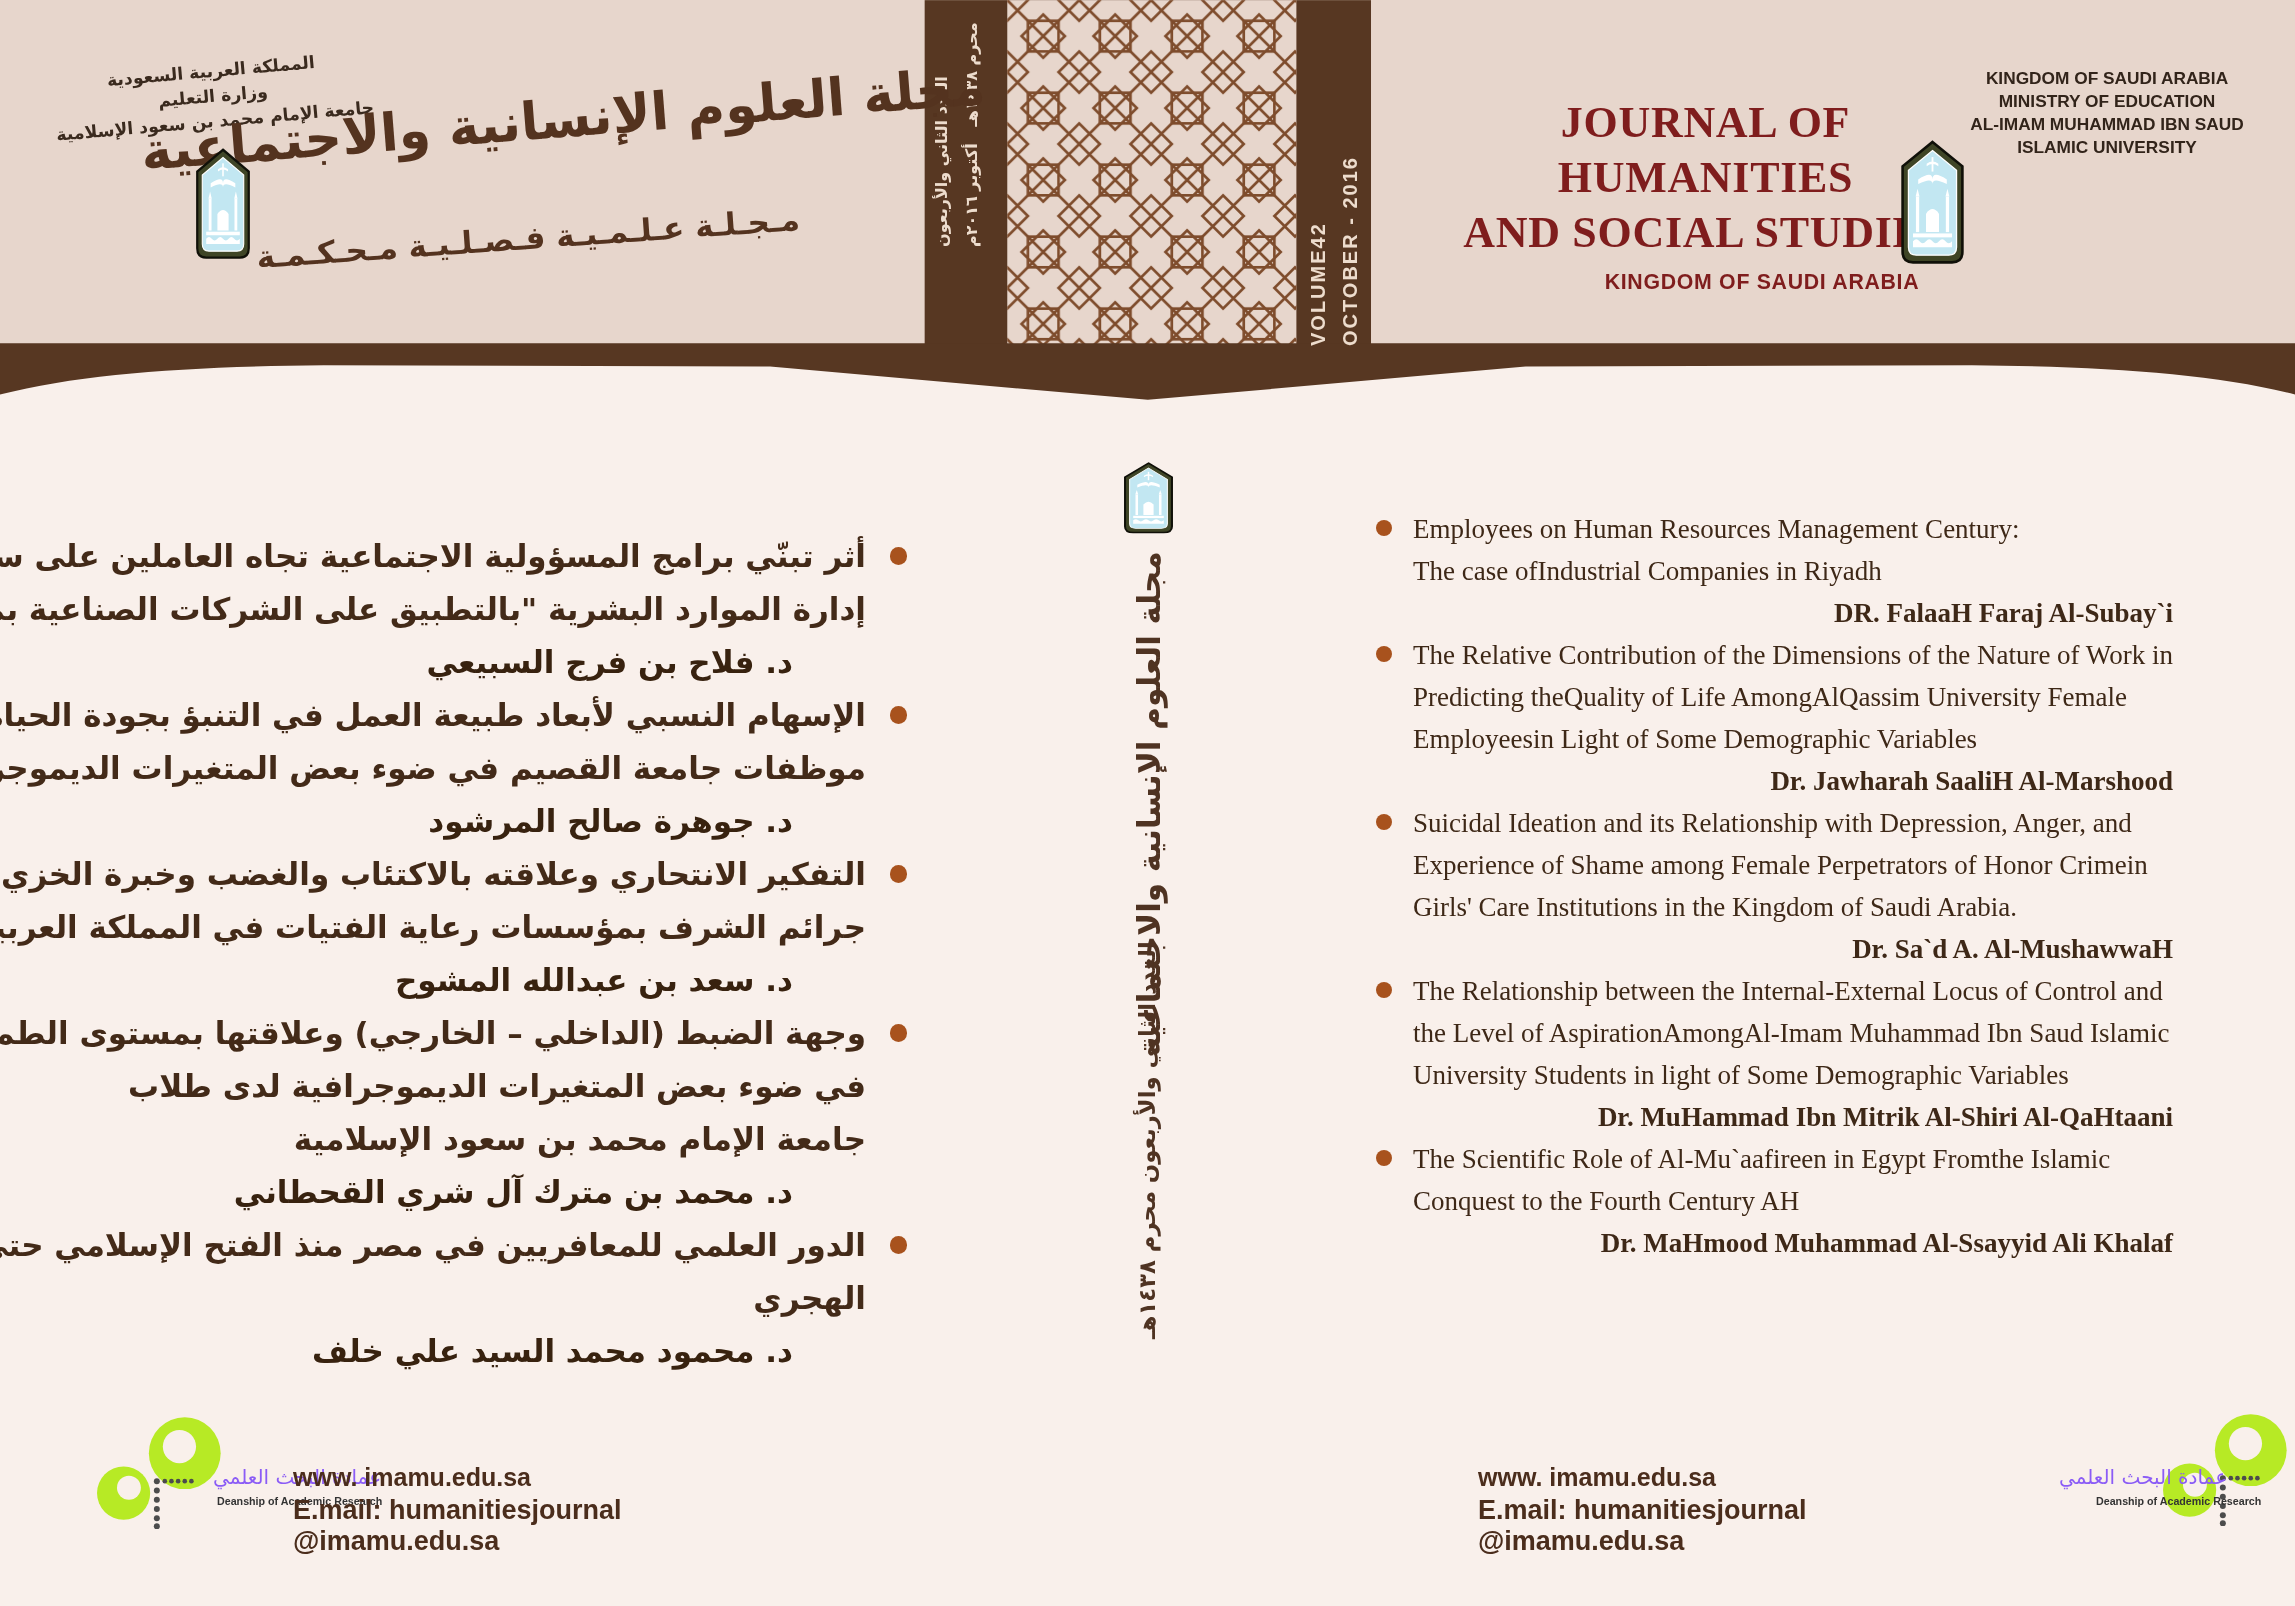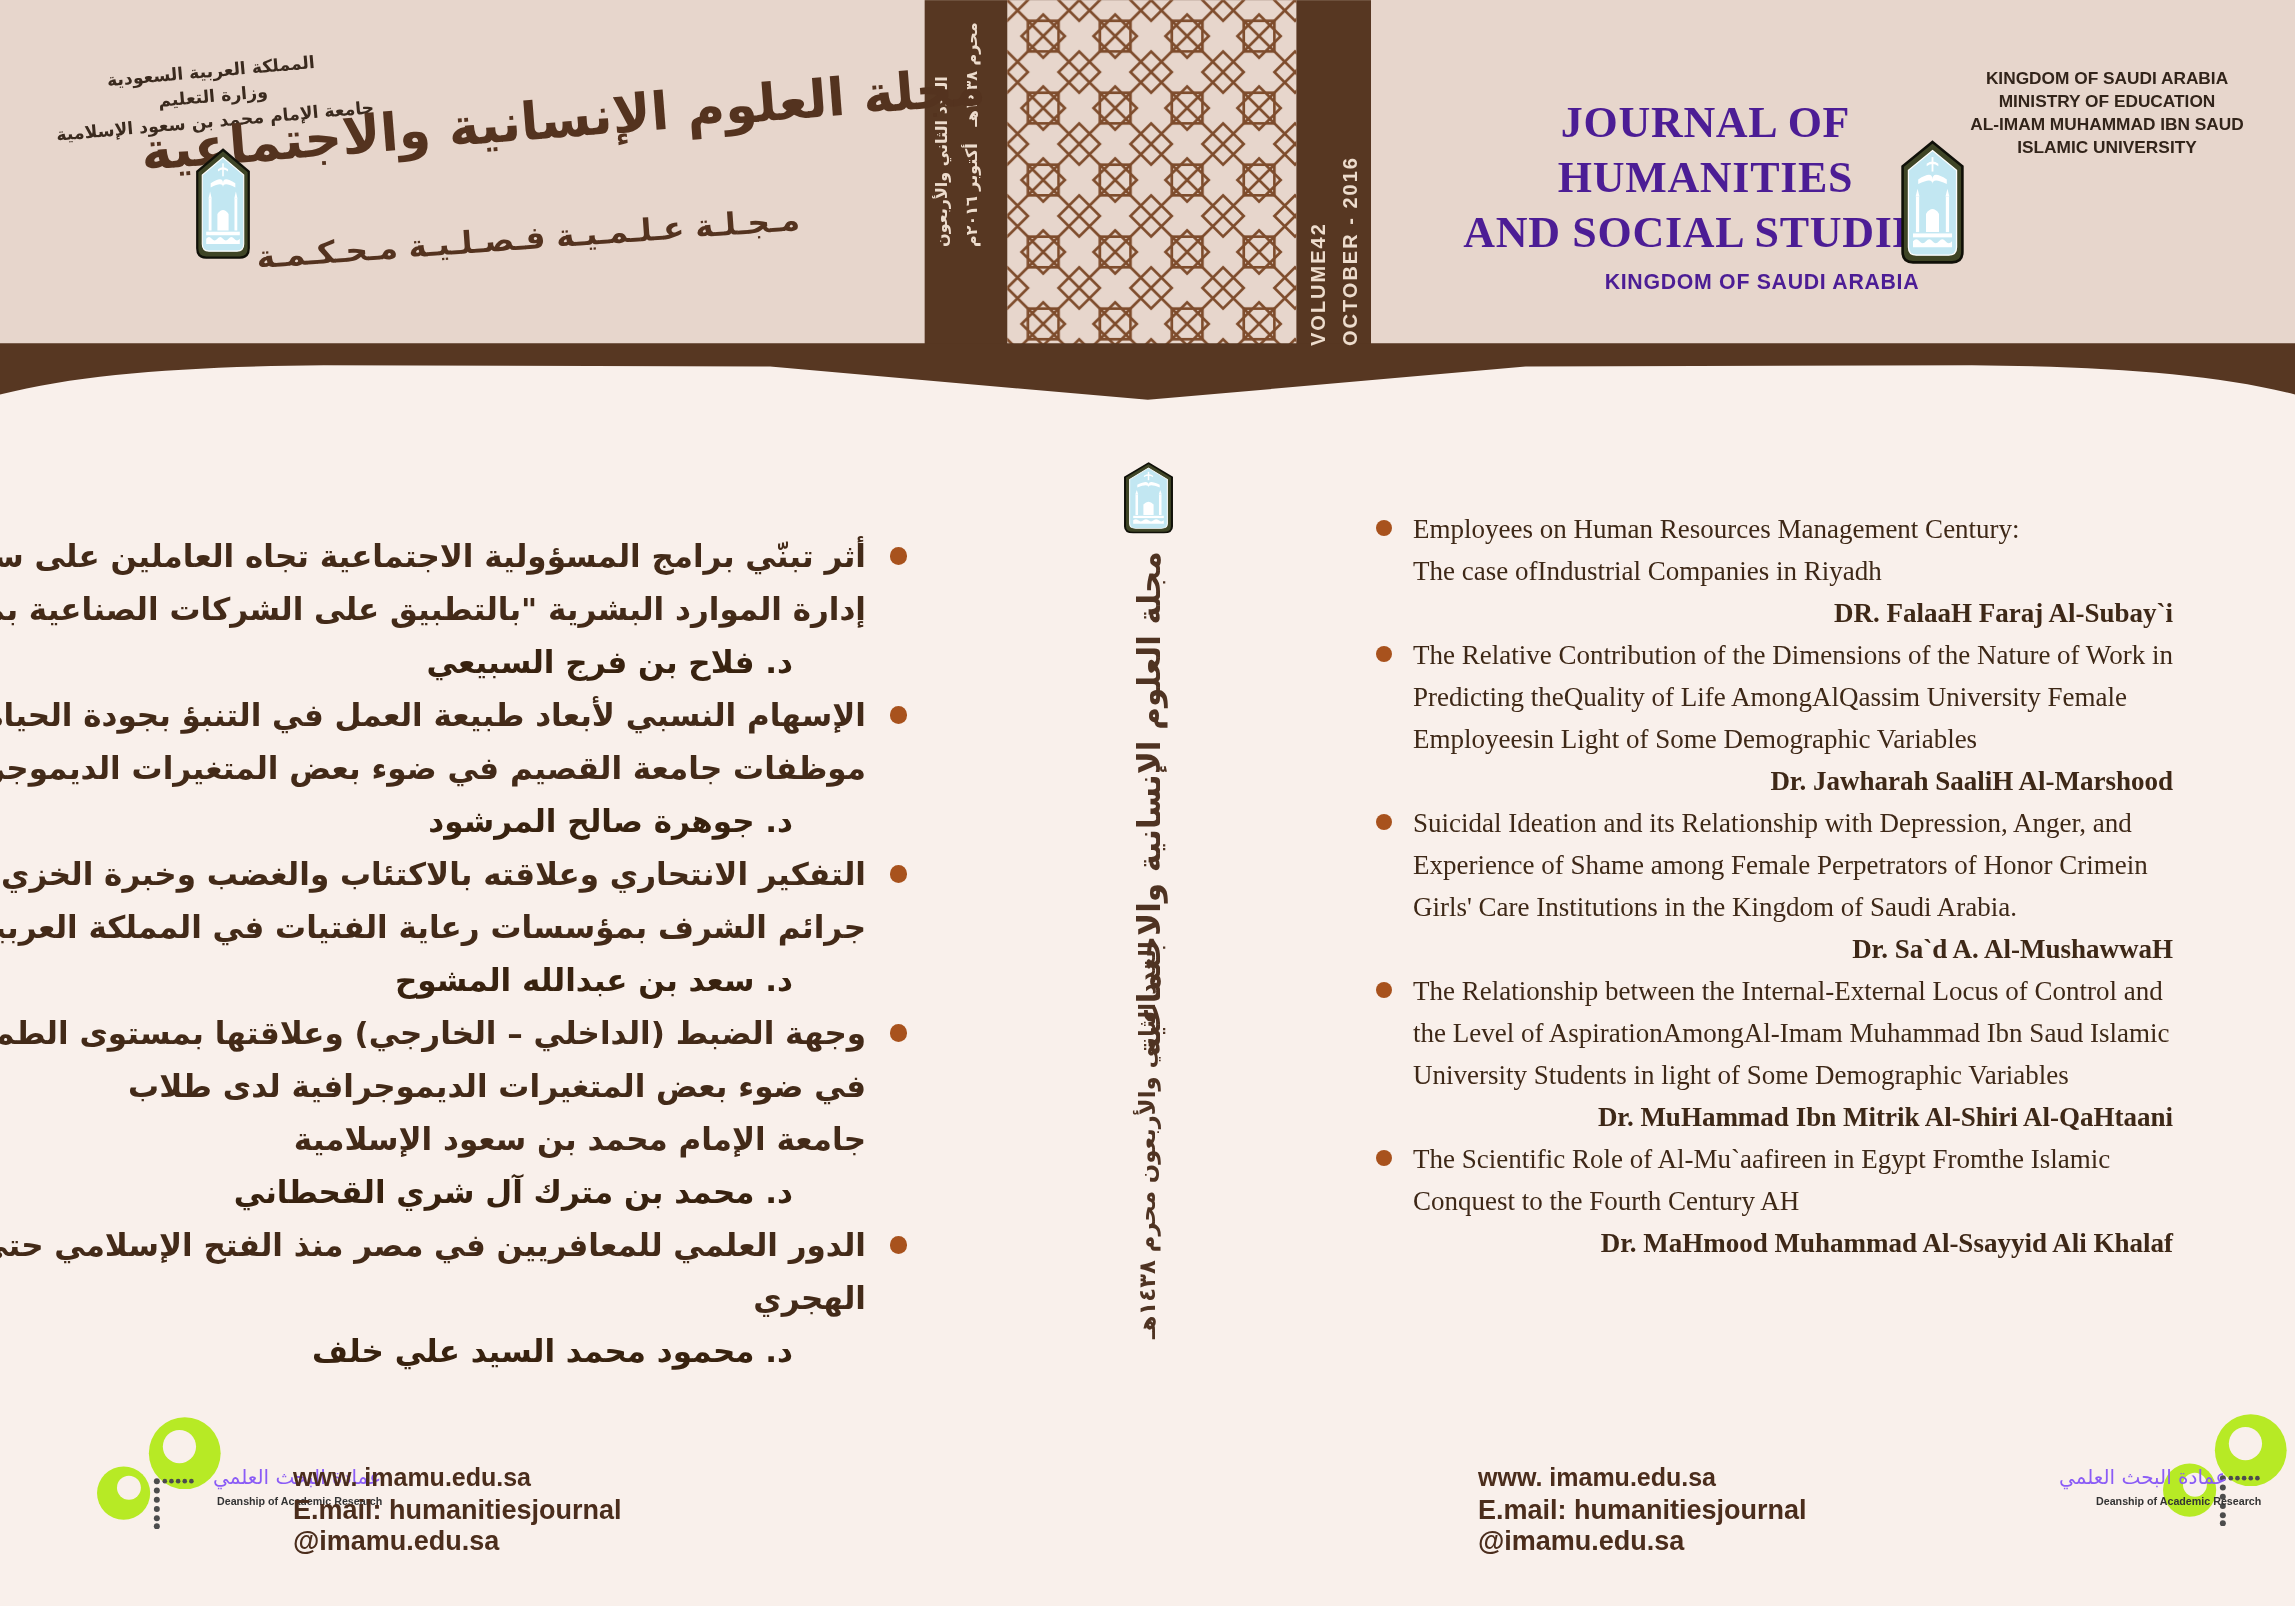--- a/index.html
+++ b/index.html
@@ -19,21 +19,21 @@
   .ministry-ar{position:absolute;left:40px;top:59px;width:346px;text-align:center;
       transform:rotate(-5deg);font-size:17.3px;font-weight:bold;line-height:25px;color:#3a2a1e;}
   .title-ar{position:absolute;left:240px;top:85px;width:746px;text-align:center;
       transform:rotate(-4.5deg);font-size:52px;font-weight:bold;color:#54331f;white-space:nowrap;}
   .subtitle-ar{position:absolute;left:400px;top:215px;width:400px;text-align:center;
       transform:rotate(-4deg);font-size:31px;font-weight:bold;color:#54331f;white-space:nowrap;}
 
   
   .title-en{position:absolute;left:1419px;top:95px;width:573px;text-align:center;
       font-family:"Liberation Serif","DejaVu Serif",serif;font-weight:bold;
-      font-size:44px;line-height:55px;color:#4c1d95;letter-spacing:0.7px;}
+      font-size:44px;line-height:55px;color:#7f1d1d;letter-spacing:0.7px;}
   .sub-en{font-family:"Liberation Sans",sans-serif;font-size:21.3px;font-weight:bold;
       letter-spacing:0.7px;margin-top:9.3px;padding-left:113px;line-height:27px;}
   .ministry-en{position:absolute;left:1967px;top:67px;width:280px;text-align:center;
       font-family:"Liberation Sans",sans-serif;font-size:17.3px;font-weight:bold;
       line-height:23px;color:#32241a;}
 
   
   .spine-ar{font-size:16px;font-weight:bold;color:#eddccd;}
   .spine-en{font-family:"Liberation Sans",sans-serif;font-size:20px;font-weight:bold;
       letter-spacing:2px;color:#eddccd;}

